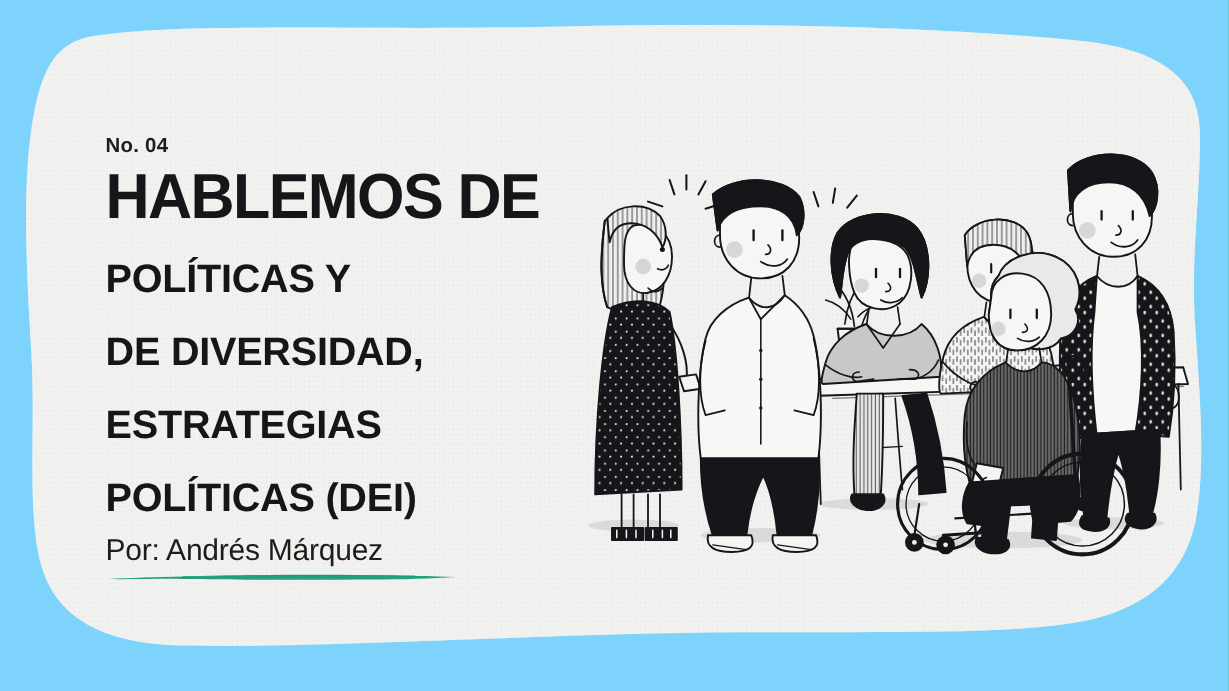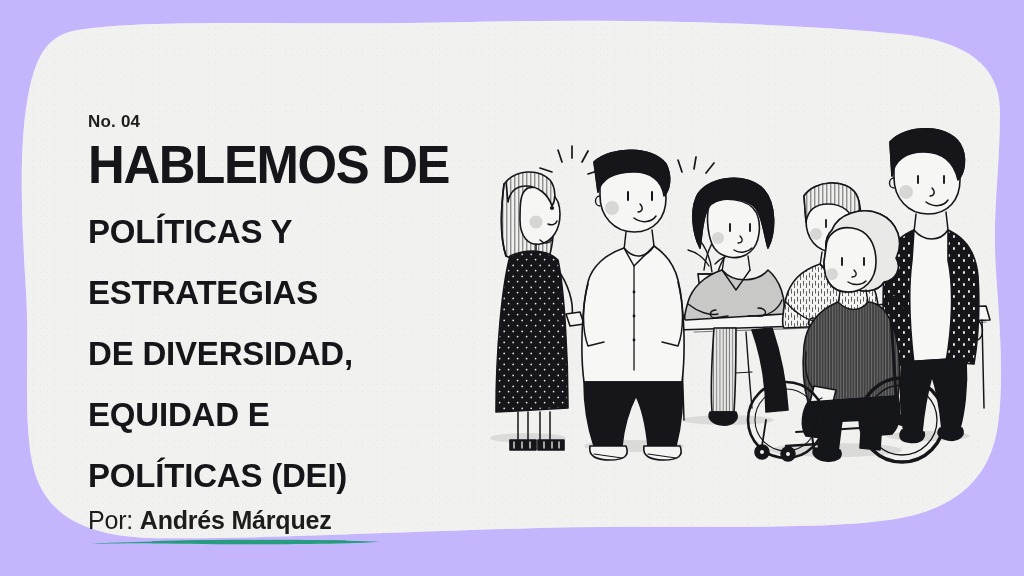--- a/index.html
+++ b/index.html
@@ -13,21 +13,21 @@
 
   body {
     font-family: "Liberation Sans", sans-serif;
     background: #2AAA84;
   }
 
   #slide {
     position: relative;
     width: 1024px;
     height: 576px;
-    background: #c4b5fd;
+    background: #7dd3fc;
     overflow: hidden;
   }
 
   
   #paper-wrap {
     position: absolute;
     inset: 0;
     z-index: 1;
   }
   #paper-svg {
@@ -105,21 +105,21 @@
     margin-top: 11px;
     width: 300px;
   }
   #byline {
     font-size: 25px;
     font-weight: 400;
     color: #1d1d1b;
     white-space: nowrap;
     letter-spacing: -.2px;
   }
-  #byline b { font-weight: 700; }
+  #byline b { font-weight: 400; }
 
   #byline-stroke {
     display: block;
     margin-top: 2px;
     width: 295px;
     height: 11px;
   }
 
   
   #illustration {
@@ -175,23 +175,22 @@
   <div id="content">
 
     <div id="text-col">
 
       <div id="kicker">No. 04</div>
 
       <h1 id="headline">HABLEMOS DE</h1>
 
       <h2 id="subhead">
         <span class="ln">POLÍTICAS Y</span>
+        <span class="ln">DE DIVERSIDAD,</span>
         <span class="ln">ESTRATEGIAS</span>
-        <span class="ln">DE DIVERSIDAD,</span>
-        <span class="ln">EQUIDAD E</span>
         <span class="ln">POLÍTICAS (DEI)</span>
       </h2>
 
       <div id="byline-wrap">
         <div id="byline"><span>Por: </span><b>Andrés Márquez</b></div>
         <svg id="byline-stroke" viewBox="0 0 295 11" preserveAspectRatio="none">
           <path d="M2,6.6 C22,5.6 40,5.1 66,4.5 C110,3.4 170,3.0 220,3.3
                    C248,3.5 272,4.0 292,4.8
                    C272,6.2 248,6.8 220,7.0
                    C170,7.4 110,7.1 66,6.4

